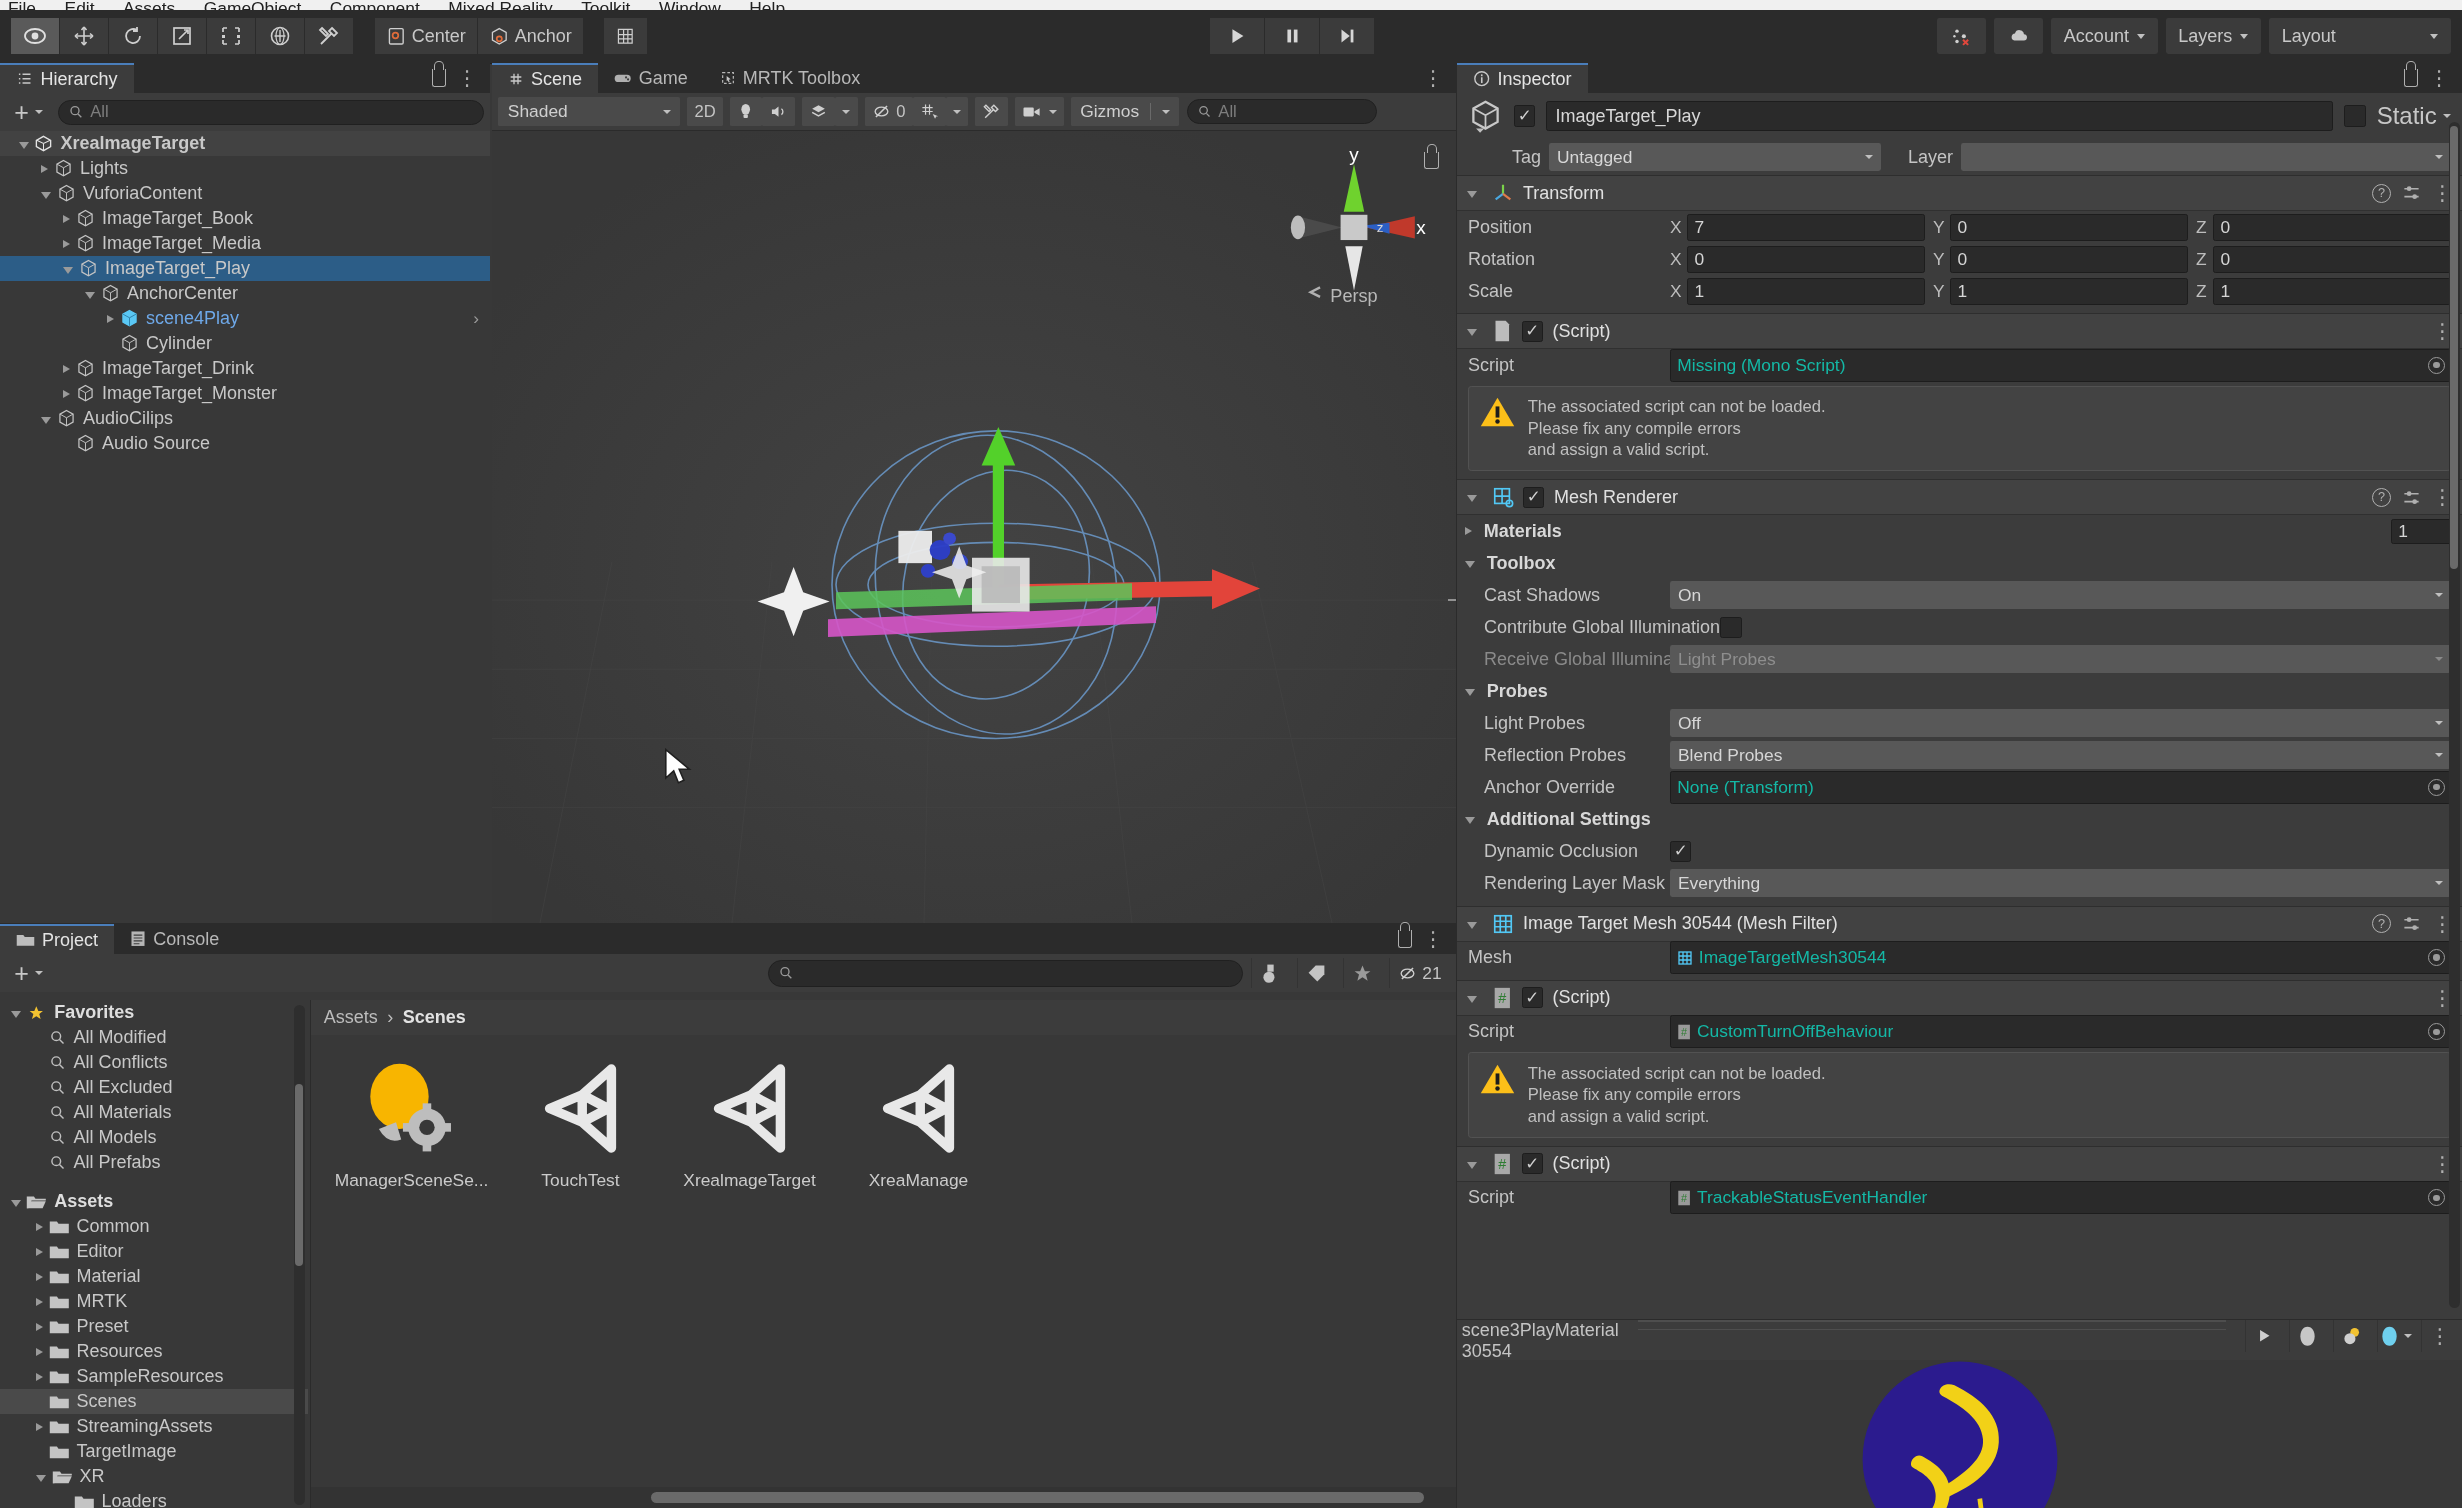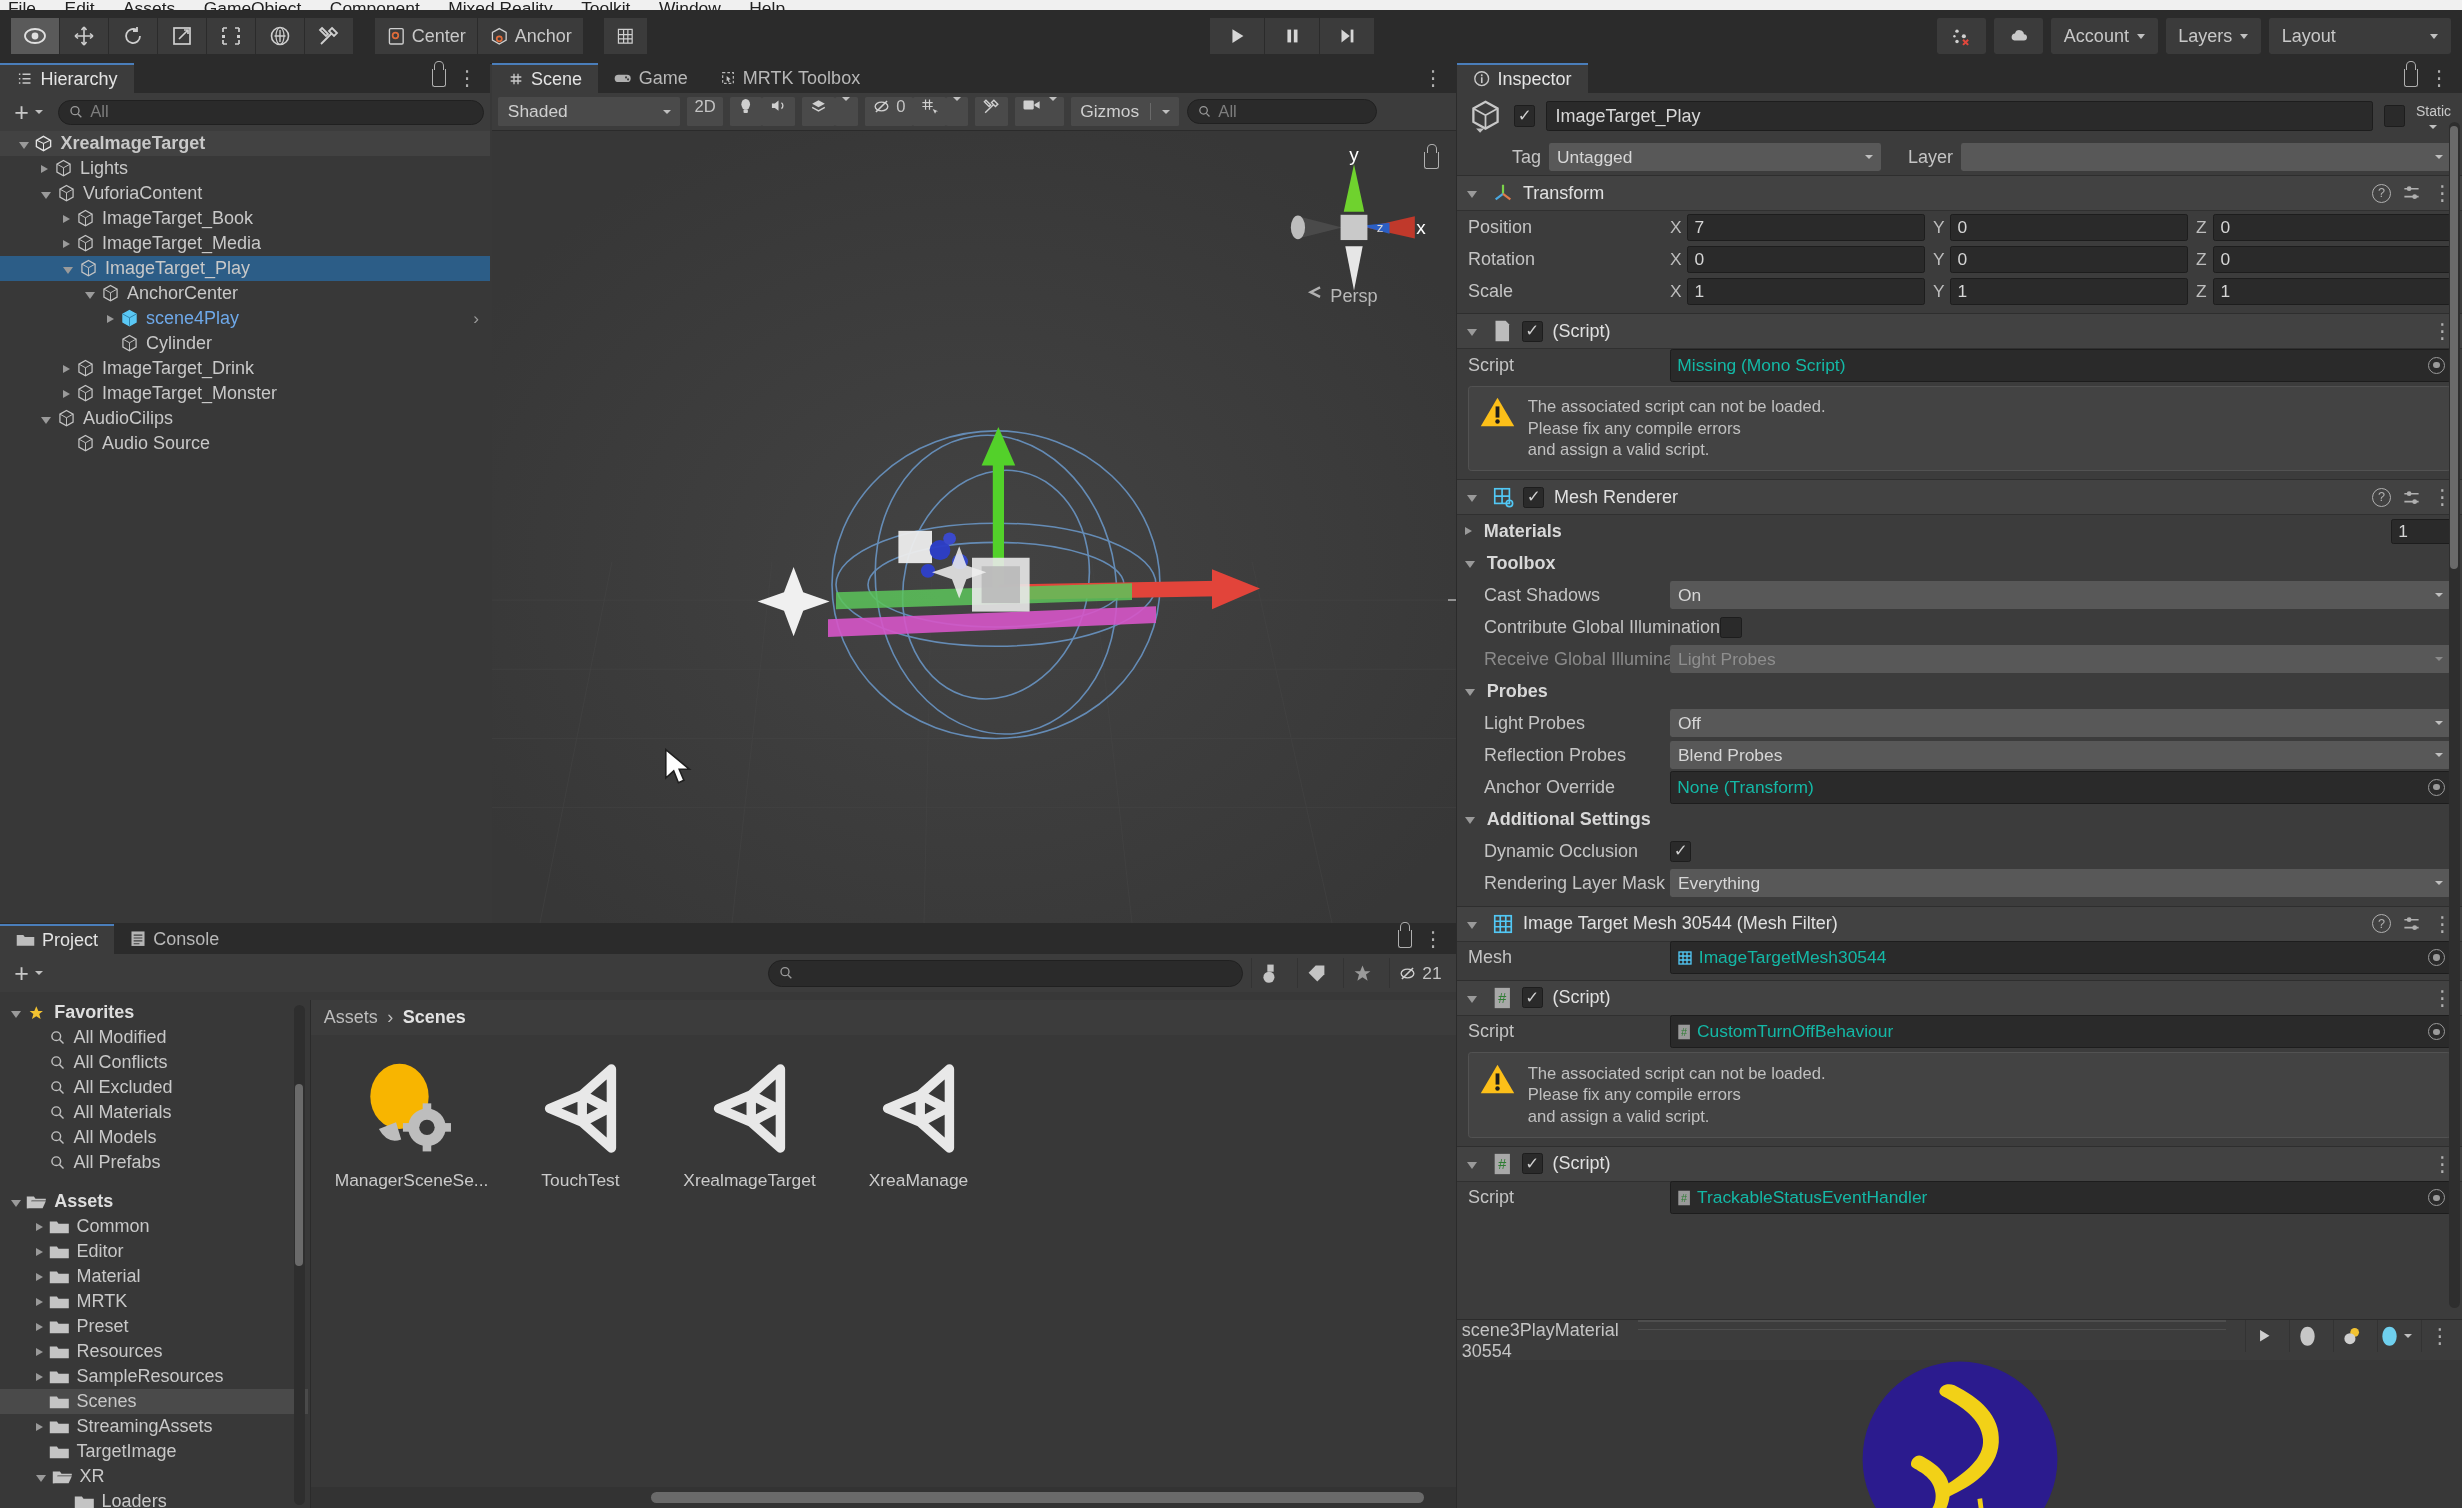--- a/index.html
+++ b/index.html
@@ -86,31 +86,31 @@
   .tri.none{ border:none; width:7.1px; height:7.1px; margin-right:5.5px; }
   .cube{ width:19px;height:19px;margin-right:7.1px;flex:0 0 auto;}
   .chevr{ margin-left:auto; margin-right:11px; color:#9a9a9a; font-size:17.4px;}
 
   
   .scenetools{
     height:38px; background:#3c3c3c; display:flex; align-items:center; gap:0; padding:0 6.3px;
     border-bottom:0.8px solid #2b2b2b;
   }
   .st-pill{ height:28.5px; background:#4a4a4a; display:flex; align-items:center; padding:0 9.5px; gap:8px; font-size:17.4px; color:#cfcfcf; cursor:pointer; border-radius:1.6px;}
-  .st-btn{ height:28.5px; min-width:32px; background:#4a4a4a; display:flex;align-items:flex-start;justify-content:center;padding:0 7.1px;cursor:pointer;border-radius:1.6px;}
+  .st-btn{ height:28.5px; min-width:32px; background:#4a4a4a; display:flex;align-items:center;justify-content:center;padding:0 7.1px;cursor:pointer;border-radius:1.6px;}
   .st-gap{ width:7.1px; }
   .sceneview{ position:absolute; left:0; right:0; top:68px; bottom:0; background:#3a3a3a; overflow:hidden;}
 
   
   .insp{ position:absolute; left:0; right:0; top:30px; bottom:0; overflow:hidden; background:#3c3c3c;}
   .ihead{ height:46px; display:flex; align-items:center; padding:0 11px; gap:11px;}
   .goicon{ width:35px;height:35px;flex:0 0 auto;}
   .cbx{ width:21.4px;height:21.4px;background:#2a2a2a;border:0.8px solid #1d1d1d;border-radius:2.4px;display:flex;align-items:center;justify-content:center;color:#d0d0d0;font-size:16.6px;flex:0 0 auto;cursor:pointer;}
   .namefield{ flex:1; height:30px; background:#2a2a2a;border:0.8px solid #1d1d1d;border-radius:2.4px;display:flex;align-items:center;padding:0 8px;font-size:18px;color:#d8d8d8;}
-  .staticbox{ display:flex;align-items:center;gap:6.3px;font-size:14px;color:#c8c8c8;flex-direction:column;}
+  .staticbox{ display:flex;align-items:center;gap:6.3px;font-size:24px;color:#c8c8c8;}
   .taglayer{ height:36px; display:flex; align-items:center; padding:0 11px 0 55px; gap:8px;}
   .lbl{ font-size:18px; color:#c4c4c4; white-space:nowrap;}
   .dd{ height:28.5px; background:#585858; border-radius:2.4px; display:flex;align-items:center;justify-content:space-between;padding:0 8px;font-size:17.4px;color:#d6d6d6;cursor:pointer;}
   .dd.dis{ color:#8e8e8e; }
   .comp-head{
     height:36px; background:#424242; display:flex; align-items:center; gap:9.5px; padding:0 9.5px;
     border-top:0.8px solid #2e2e2e; border-bottom:0.8px solid #303030;
   }
   .comp-title{ font-size:18px; color:#e0e0e0; font-weight:normal;text-align:center; }
   .comp-icons{ margin-left:auto; display:flex; align-items:center; gap:11px; color:#b0b0b0; font-size:17.4px;}

